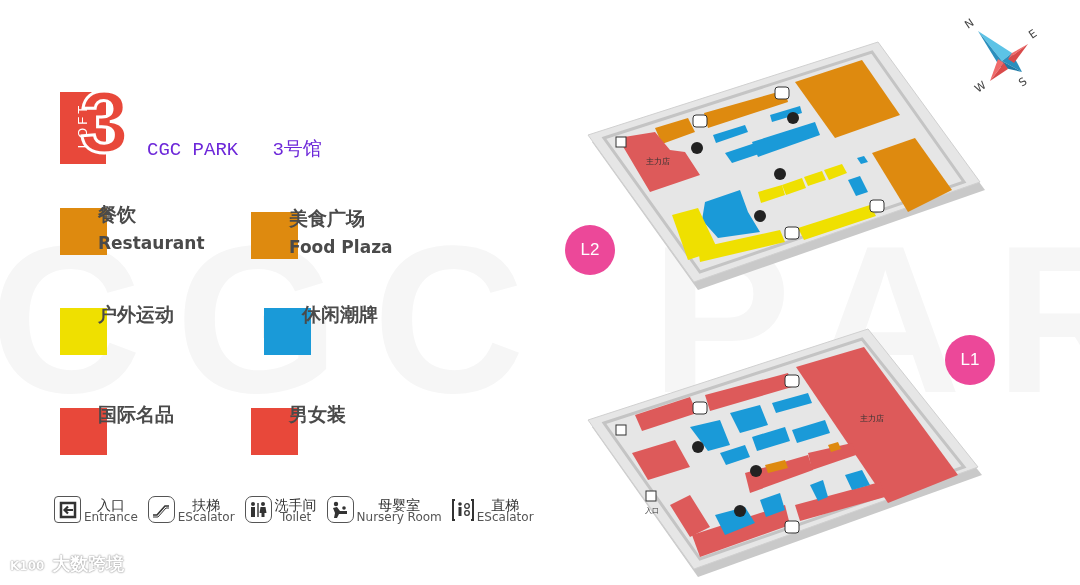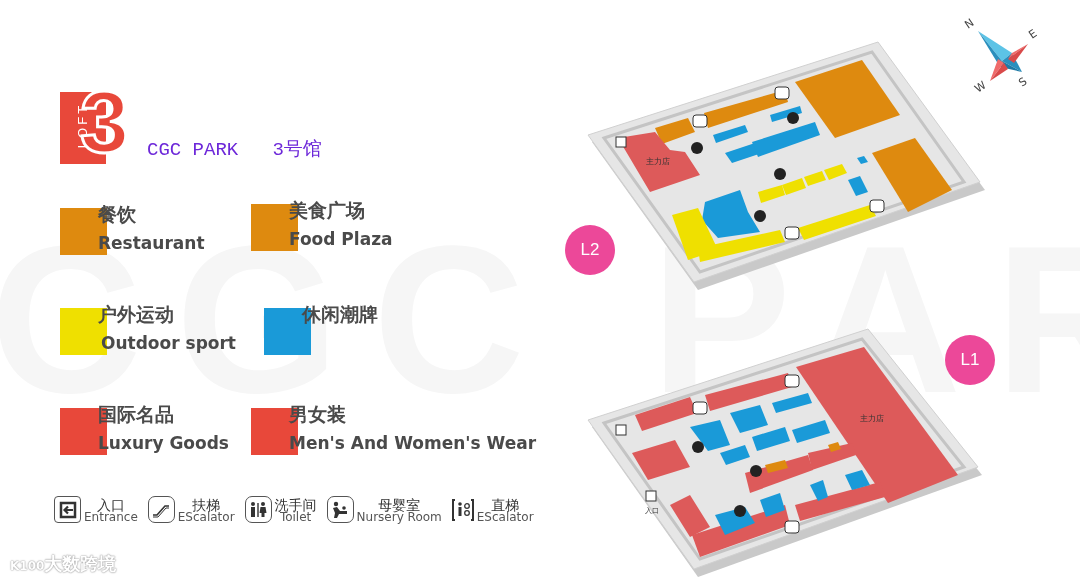--- a/index.html
+++ b/index.html
@@ -43,43 +43,40 @@
   <div class="logo-loft">LOFT</div>
   <div class="logo-three">3</div>
 </div>
 <div class="park-title">CGC PARK   3号馆</div>
 
 <div class="legend-item" style="left:60px;top:208px;">
   <div class="legend-swatch" style="background:#de8a0f"></div>
   <div class="legend-cn">餐饮</div>
   <div class="legend-en">Restaurant</div>
 </div>
-<div class="legend-item" style="left:251px;top:204px;text-decoration:underline;">
+<div class="legend-item" style="left:251px;top:212px;text-decoration:underline;">
   <div class="legend-swatch" style="background:#de8a0f"></div>
   <div class="legend-cn">美食广场</div>
   <div class="legend-en">Food Plaza</div>
 </div>
 <div class="legend-item" style="left:60px;top:308px;">
   <div class="legend-swatch" style="background:#efe000"></div>
   <div class="legend-cn">户外运动</div>
-  <div class="legend-en" style="left:41px">Outdoor sport</div>
 </div>
 <div class="legend-item" style="left:264px;top:308px;">
   <div class="legend-swatch" style="background:#1a9ad8"></div>
   <div class="legend-cn">休闲潮牌</div>
 </div>
 <div class="legend-item" style="left:60px;top:408px;">
   <div class="legend-swatch" style="background:#e8483a"></div>
   <div class="legend-cn">国际名品</div>
-  <div class="legend-en">Luxury Goods</div>
 </div>
 <div class="legend-item" style="left:251px;top:408px;">
   <div class="legend-swatch" style="background:#e8483a"></div>
   <div class="legend-cn">男女装</div>
-  <div class="legend-en">Men's And Women's Wear</div>
 </div>
 
 <div class="facilities">
   <div class="facility">
     <div class="facility-icon">
       <svg width="18" height="18" viewBox="0 0 18 18">
           <rect x="2" y="2" width="14" height="14" fill="none" stroke="#333" stroke-width="2.5"></rect>
           <path d="M14 9H6M9 5.5L5.5 9 9 12.5" stroke="#333" stroke-width="2.2" fill="none"></path>
         </svg>
     </div>
@@ -140,21 +137,21 @@
         </svg>
     </div>
     <div class="facility-text">
         <span class="facility-cn">直梯</span>
         <span class="facility-en">EScalator</span>
       </div>
   </div>
 </div>
 
 <div class="brand">
-  <span style="font-size:12px;margin-right:0">K100</span><span>大数跨境</span>
+  <span style="font-size:12px;margin-right:8px">K100</span><span>大数跨境</span>
 </div>
 
 <div class="floor-badge" style="left:565px;top:225px;">L2</div>
 <div class="floor-badge" style="left:945px;top:335px;">L1</div>
 
 <svg class="compass" viewBox="0 0 90 80">
   <text x="8" y="14" font-size="11" fill="#444" transform="rotate(-35 8 14)" font-family="DejaVu Sans, sans-serif">N</text>
   <text x="72" y="24" font-size="11" fill="#444" transform="rotate(-35 72 24)" font-family="DejaVu Sans, sans-serif">E</text>
   <text x="62" y="72" font-size="11" fill="#444" transform="rotate(-35 62 72)" font-family="DejaVu Sans, sans-serif">S</text>
   <text x="18" y="78" font-size="11" fill="#444" transform="rotate(-35 18 78)" font-family="DejaVu Sans, sans-serif">W</text>

